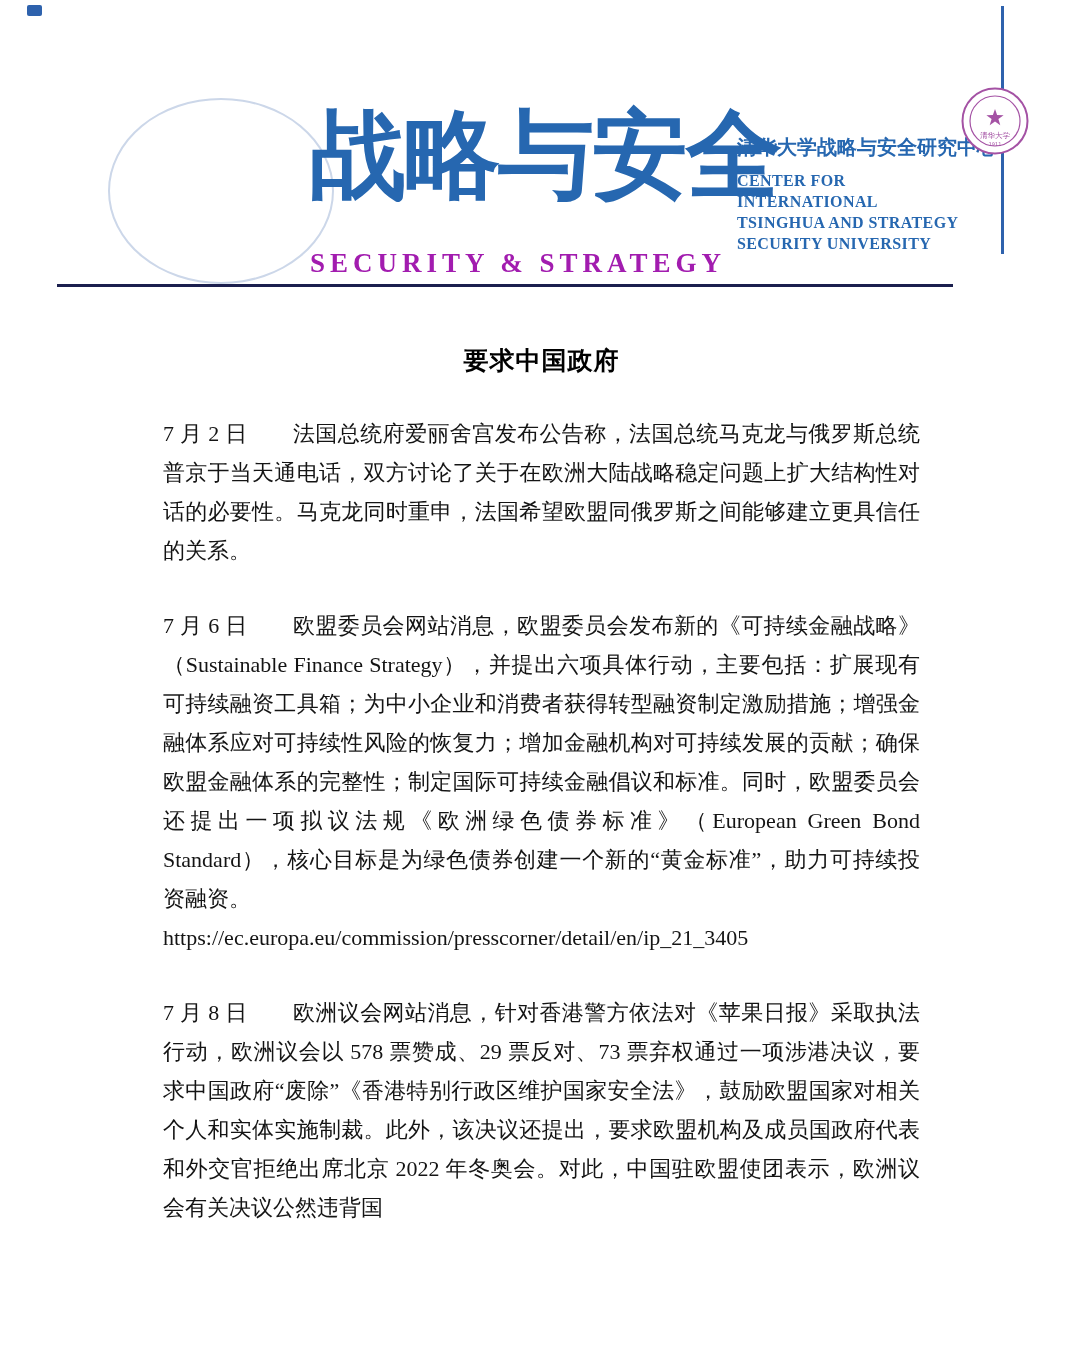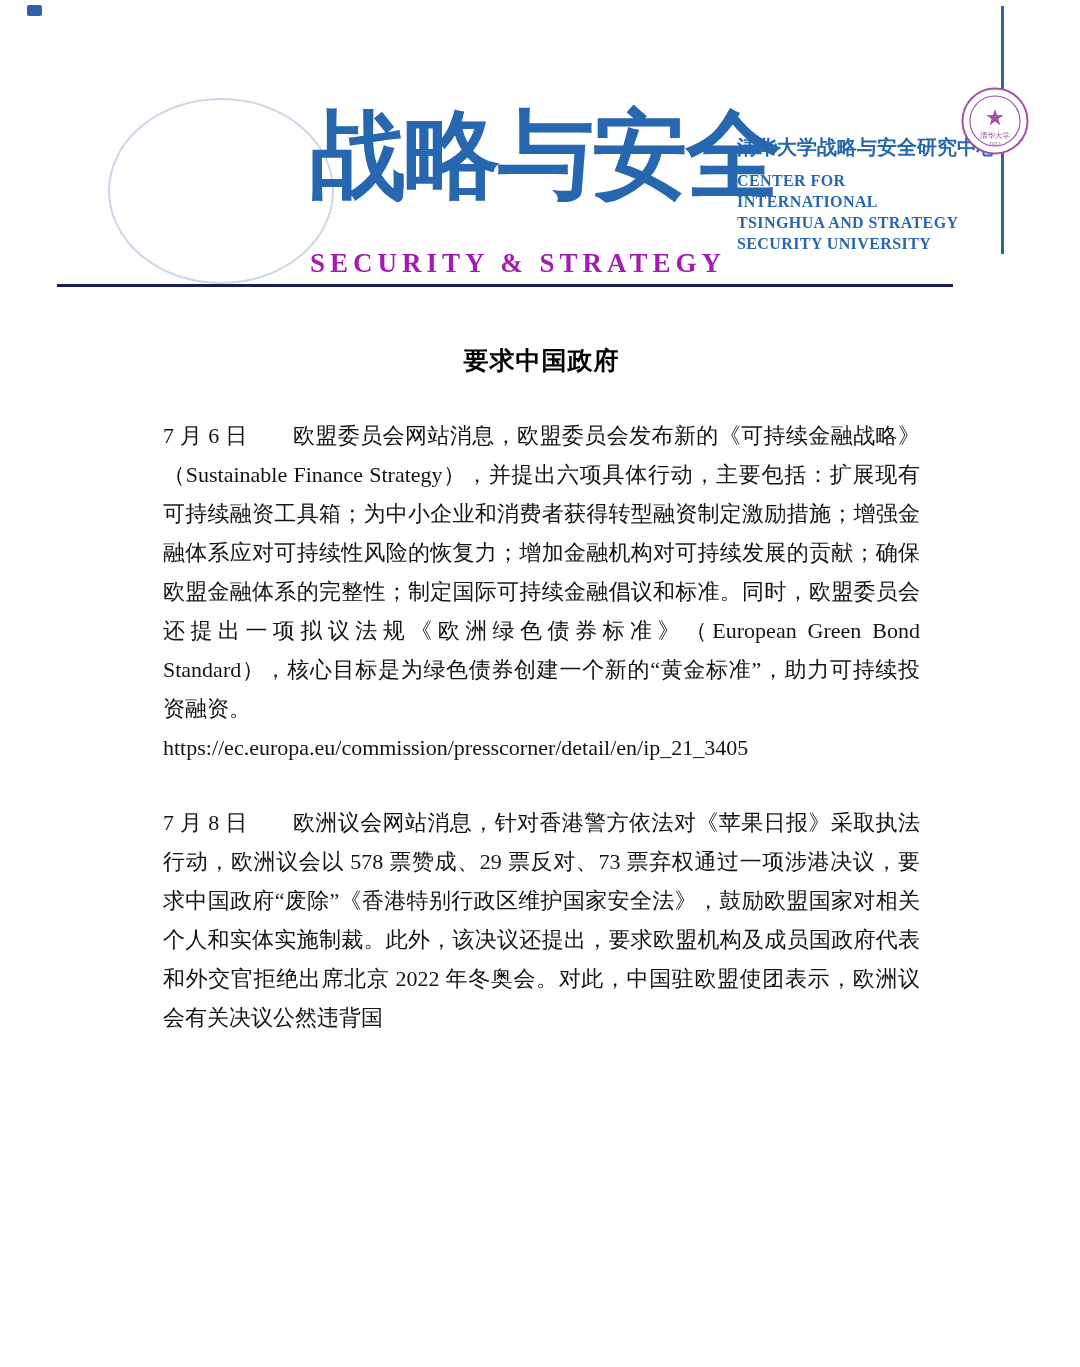--- a/index.html
+++ b/index.html
@@ -82,20 +82,21 @@
       <text x="35" y="60" font-size="5" fill="#a452a4" text-anchor="middle" font-family="DejaVu Sans, sans-serif">· 1911 ·</text>
     </svg>
 
     <div class="divider"></div>
   </header>
 
   <main class="doc-body">
     <h1 class="doc-title">要求中国政府</h1>
     <section>
         <div class="event">
+          <p class="event-text"><span class="event-date">7 月 2 日</span><span class="date-gap"></span><span>法国总统府爱丽舍宫发布公告称，法国总统马克龙与俄罗斯总统普京于当天通电话，双方讨论了关于在欧洲大陆战略稳定问题上扩大结构性对话的必要性。马克龙同时重申，法国希望欧盟同俄罗斯之间能够建立更具信任的关系。</span></p>
         </div>
         <div class="event">
           <p class="event-text"><span class="event-date">7 月 6 日</span><span class="date-gap"></span><span>欧盟委员会网站消息，欧盟委员会发布新的《可持续金融战略》（Sustainable Finance Strategy），并提出六项具体行动，主要包括：扩展现有可持续融资工具箱；为中小企业和消费者获得转型融资制定激励措施；增强金融体系应对可持续性风险的恢复力；增加金融机构对可持续发展的贡献；确保欧盟金融体系的完整性；制定国际可持续金融倡议和标准。同时，欧盟委员会还提出一项拟议法规《欧洲绿色债券标准》（European Green Bond Standard），核心目标是为绿色债券创建一个新的“黄金标准”，助力可持续投资融资。</span></p>
           <p class="event-link">https://ec.europa.eu/commission/presscorner/detail/en/ip_21_3405</p>
         </div>
         <div class="event">
           <p class="event-text"><span class="event-date">7 月 8 日</span><span class="date-gap"></span><span>欧洲议会网站消息，针对香港警方依法对《苹果日报》采取执法行动，欧洲议会以 578 票赞成、29 票反对、73 票弃权通过一项涉港决议，要求中国政府“废除”《香港特别行政区维护国家安全法》，鼓励欧盟国家对相关个人和实体实施制裁。此外，该决议还提出，要求欧盟机构及成员国政府代表和外交官拒绝出席北京 2022 年冬奥会。对此，中国驻欧盟使团表示，欧洲议会有关决议公然违背国</span></p>
         </div>
       </section>
   </main>

